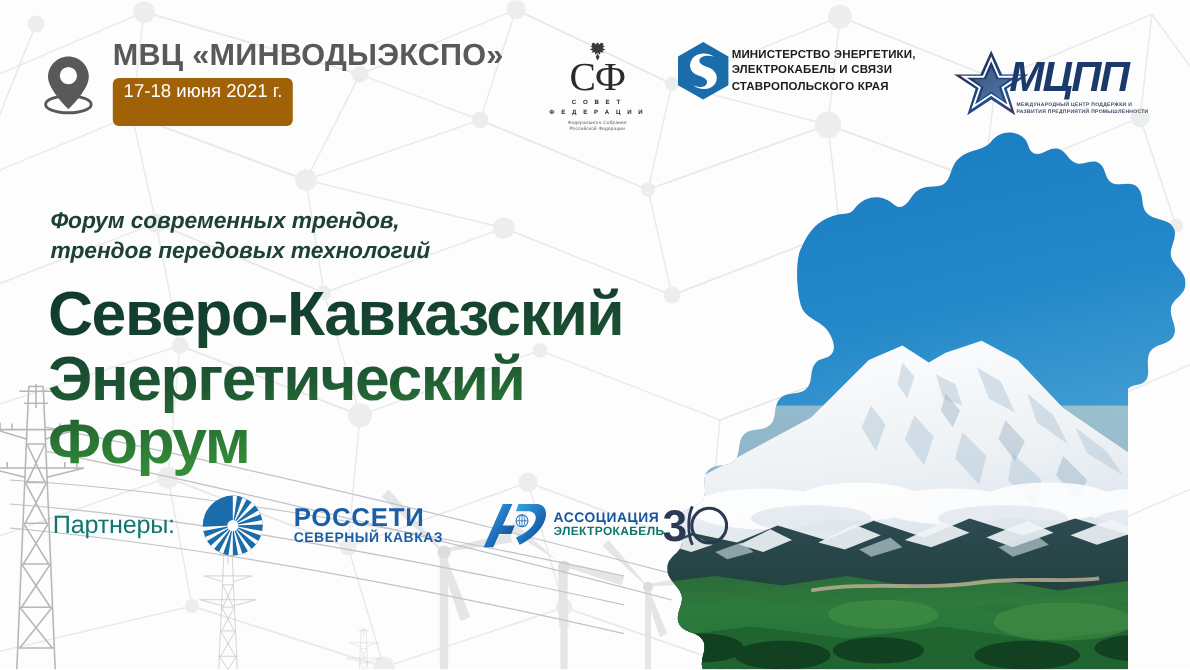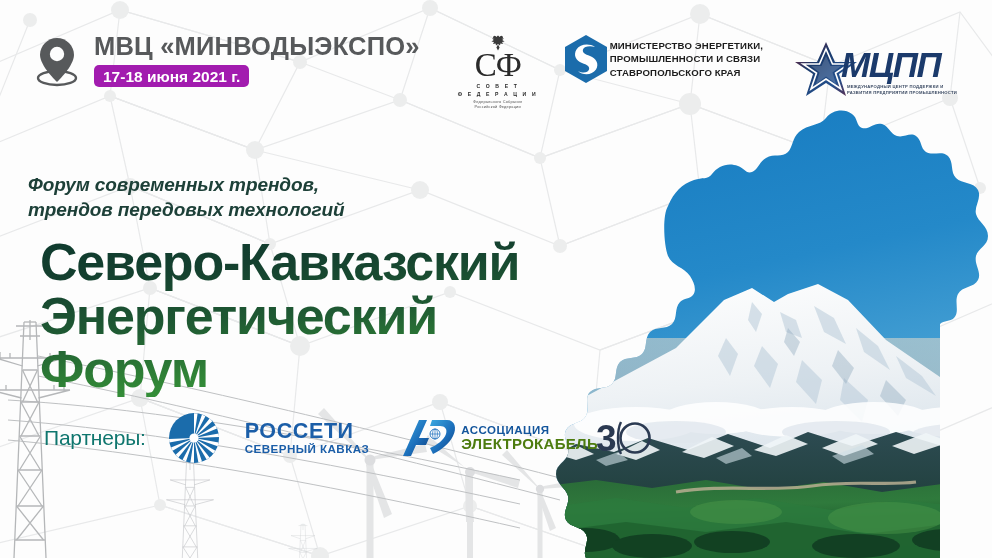--- a/index.html
+++ b/index.html
@@ -42,23 +42,23 @@
     margin-left: 34px;
   }
   .pin-icon { width: 46px; height: 52px; flex: none; }
   .venue-text { display: flex; flex-direction: column; gap: 5px; }
   .venue-name {
     font-size: 25.5px; font-weight: bold; color: #57595b;
     letter-spacing: .2px; line-height: 1; white-space: nowrap;
   }
   .venue-date {
     align-self: flex-start;
-    background: #a21caf; color: #fff;
-    font-size: 15.5px; font-weight: bold;
-    padding: 4px 9px 3px 9px;
+    background: #a16207; color: #fff;
+    font-size: 15.5px; font-weight: normal;
+    padding: 4px 9px 21px 9px;
     border-radius: 5px; line-height: 1; white-space: nowrap;
   }
 
   
   .sf-logo {
     margin-left: 42px;
     display: flex; flex-direction: column; align-items: center;
     width: 72px;
   }
   .sf-eagle { width: 20px; height: 17px; }
@@ -104,21 +104,21 @@
     letter-spacing: -1.5px; line-height: 1;
   }
   .mcpp-sub {
     position: absolute; left: 54px; top: 50px;
     font-size: 4.2px; font-weight: bold; color: #3b4a63;
     line-height: 1.5; letter-spacing: .25px; white-space: nowrap;
   }
 
   
   .tagline {
-    position: absolute; left: 28px; top: 172px;
+    position: absolute; left: 42px; top: 172px;
     z-index: 6;
     font-size: 19px; font-style: italic; font-weight: bold;
     color: #1d4038; line-height: 1.32;
     letter-spacing: -.1px;
   }
   .headline {
     position: absolute; left: 40px; top: 236px;
     z-index: 6;
     font-size: 52px; font-weight: bold;
     line-height: 1.03; letter-spacing: -1.2px;
@@ -149,21 +149,21 @@
     letter-spacing: .45px; line-height: 1.1; margin-top: 1px;
   }
   .aek { display: flex; align-items: center; margin-left: 30px; }
   .aek-mark { width: 60px; height: 44px; flex: none; }
   .aek-text { display: flex; flex-direction: column; margin-left: 2px; }
   .aek-l1 {
     font-size: 11.5px; font-weight: bold; color: #13559c;
     letter-spacing: .5px; line-height: 1.08;
   }
   .aek-l2 {
-    font-size: 15px; font-weight: bold; color: #4d7c0f;
+    font-size: 10px; font-weight: bold; color: #0f766e;
     letter-spacing: .3px; line-height: 1.08;
   }
   .aek-30 { width: 56px; height: 44px; margin-left: -3px; flex: none; }
 </style>
 </head>
 <body>
 
 <div id="banner">
 
   <svg class="bg-layer bg-net" viewBox="0 0 992 558" preserveAspectRatio="none">
@@ -525,21 +525,21 @@
     <div class="ministry">
       <svg class="ministry-mark" viewBox="0 0 48 50">
         <path d="M24 1 L45 13 L45 37 L24 49 L3 37 L3 13 Z" fill="#1b6cab"></path>
         <path d="M33 13 C27 9 18 10 14.5 15.5 C11 21 14 27 20 29
                  C25 30.7 28 32.5 27 35.5 C26 38.6 21 39.6 16 37
                  C20.5 41.5 30 41.5 34 35.5 C37.5 30 34 24 28 22
                  C23 20.4 20 18.6 21 15.6 C22 12.5 27.5 11.6 33 13 Z" fill="#ffffff"></path>
       </svg>
       <div class="ministry-text">
         <div>МИНИСТЕРСТВО ЭНЕРГЕТИКИ,</div>
-        <div>ПРОМЫШЛЕННОСТИ И СВЯЗИ</div>
+        <div>ЭЛЕКТРОКАБЕЛЬ И СВЯЗИ</div>
         <div>СТАВРОПОЛЬСКОГО КРАЯ</div>
       </div>
     </div>
 
     <div class="mcpp">
       <svg class="mcpp-star" viewBox="0 0 66 58">
         <defs>
           <linearGradient id="starg" x1="0" y1="0" x2="1" y2="1">
             <stop offset="0%" stop-color="#8b2030"></stop>
             <stop offset="35%" stop-color="#1b3a6b"></stop>

